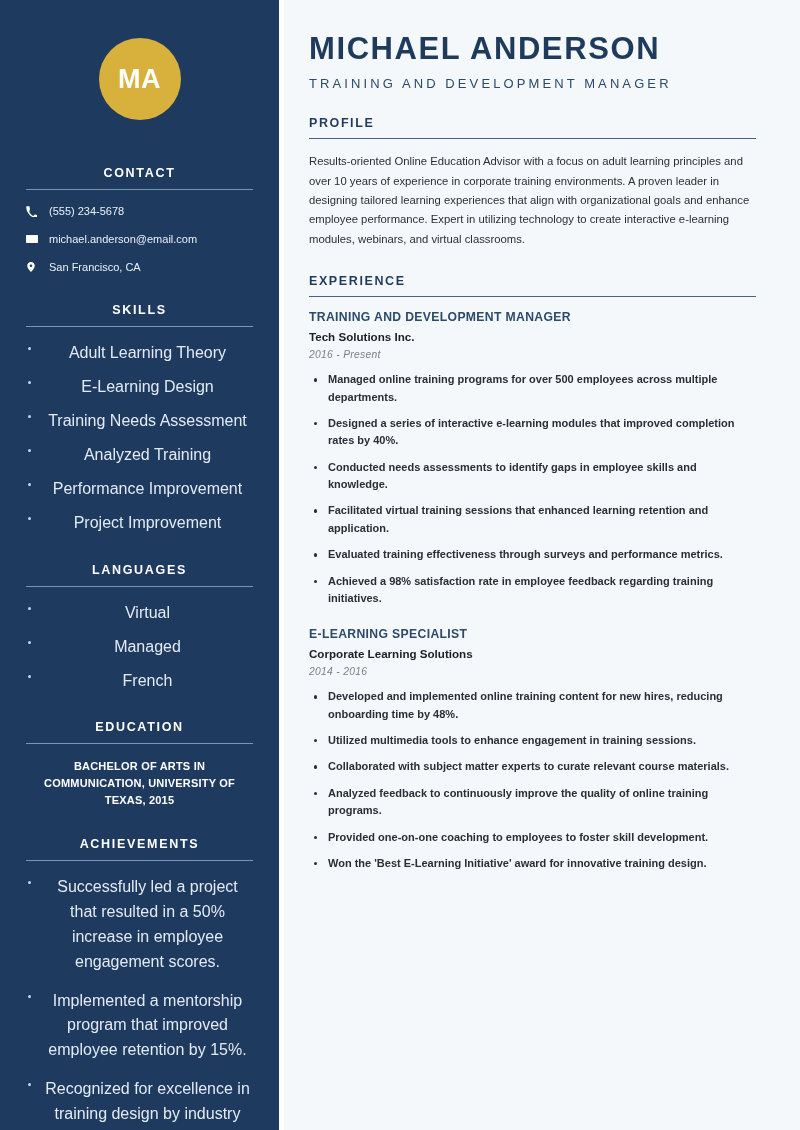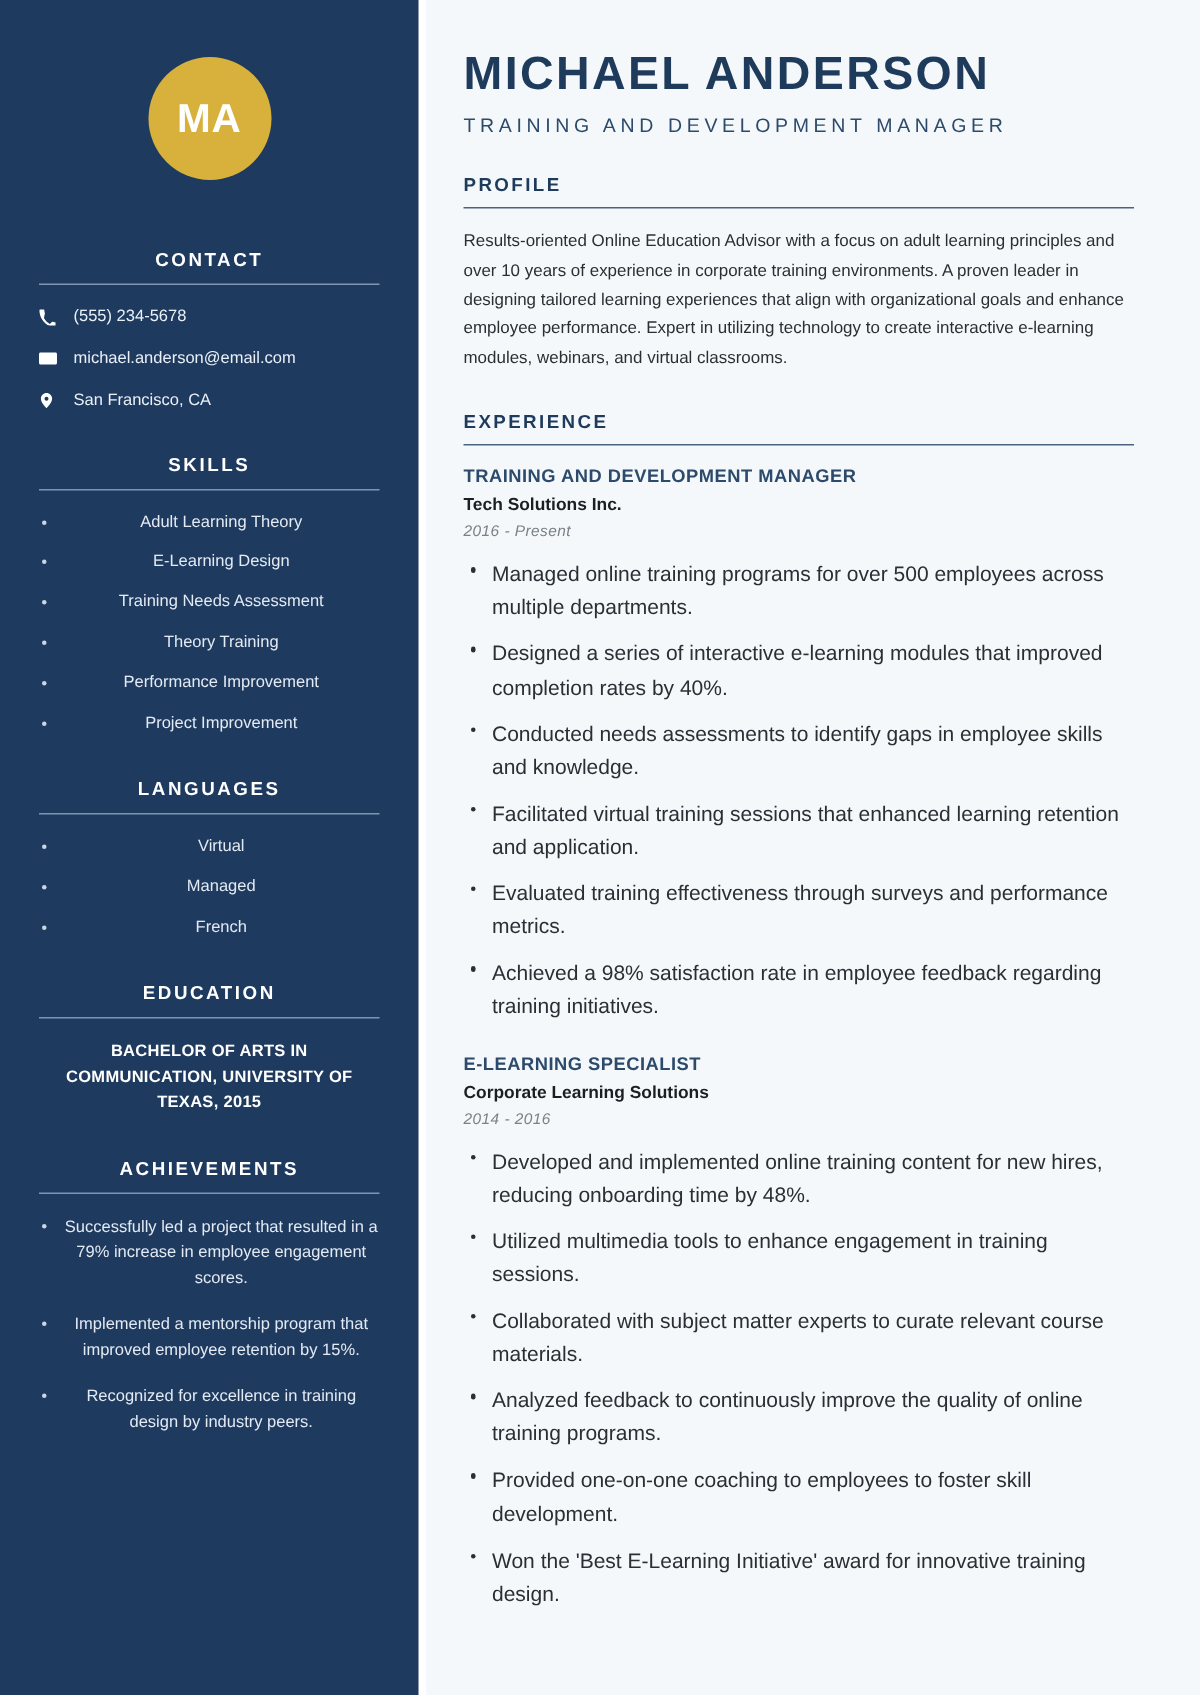--- a/index.html
+++ b/index.html
@@ -89,21 +89,21 @@
     color: #ffffff;
   }
   .contact-ico svg { display: block; }
   .contact-txt { padding-left: 3px; }
 
   
   ul.side-list { list-style: none; }
   ul.side-list li {
     position: relative;
     padding-left: 16px;
-    font-size: 11px;
+    font-size: 16px;
     color: #E3EAF3;
     line-height: 1.45;
     margin-bottom: 10.5px;
   }
   ul.side-list li:last-child { margin-bottom: 0; }
   ul.side-list li::before {
     content: "";
     position: absolute;
     left: 2px;
     top: 6px;
@@ -197,24 +197,25 @@
     letter-spacing: .3px;
   }
 
   ul.job-list {
     list-style: none;
     margin-top: 11px;
   }
   ul.job-list li {
     position: relative;
     padding-left: 19px;
-    font-size: 14px;
+    font-size: 11px;
     line-height: 1.58;
     color: #2A2F36;
     margin-bottom: 9px;
+    font-weight: bold;
   }
   ul.job-list li:last-child { margin-bottom: 0; }
   ul.job-list li::before {
     content: "";
     position: absolute;
     left: 5px;
     top: 7px;
     width: 3.4px;
     height: 3.4px;
     border-radius: 50%;
@@ -267,21 +268,21 @@
       </div>
     </section>
 
     <section class="side-section">
       <div class="side-title">SKILLS</div>
       <div class="side-rule"></div>
       <ul class="side-list tight">
         <li>Adult Learning Theory</li>
         <li>E-Learning Design</li>
         <li>Training Needs Assessment</li>
-        <li>Theory Training</li>
+        <li>Analyzed Training</li>
         <li>Performance Improvement</li>
         <li>Project Improvement</li>
       </ul>
     </section>
 
     <section class="side-section">
       <div class="side-title">LANGUAGES</div>
       <div class="side-rule"></div>
       <ul class="side-list tight">
         <li>Virtual</li>
@@ -293,21 +294,21 @@
     <section class="side-section">
       <div class="side-title">EDUCATION</div>
       <div class="side-rule"></div>
       <div class="edu-block">BACHELOR OF ARTS IN COMMUNICATION, UNIVERSITY OF TEXAS, 2015</div>
     </section>
 
     <section class="side-section">
       <div class="side-title">ACHIEVEMENTS</div>
       <div class="side-rule"></div>
       <ul class="side-list multi">
-        <li>Successfully led a project that resulted in a 79% increase in employee engagement scores.</li>
+        <li>Successfully led a project that resulted in a 50% increase in employee engagement scores.</li>
         <li>Implemented a mentorship program that improved employee retention by 15%.</li>
         <li>Recognized for excellence in training design by industry peers.</li>
       </ul>
     </section>
 
   </aside>
 
   <div class="gap"></div>
 
   <main class="main">

